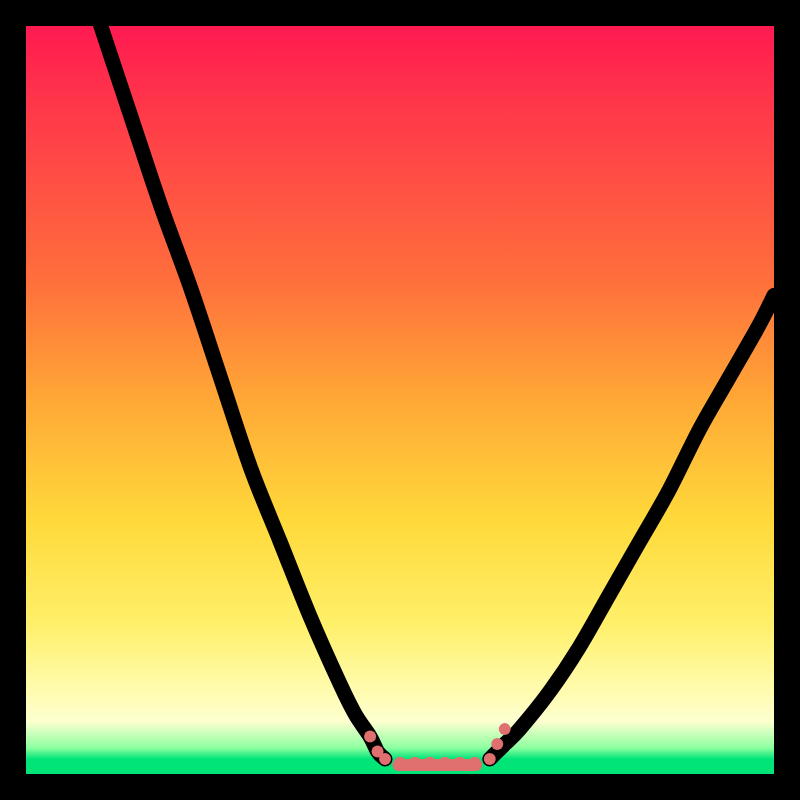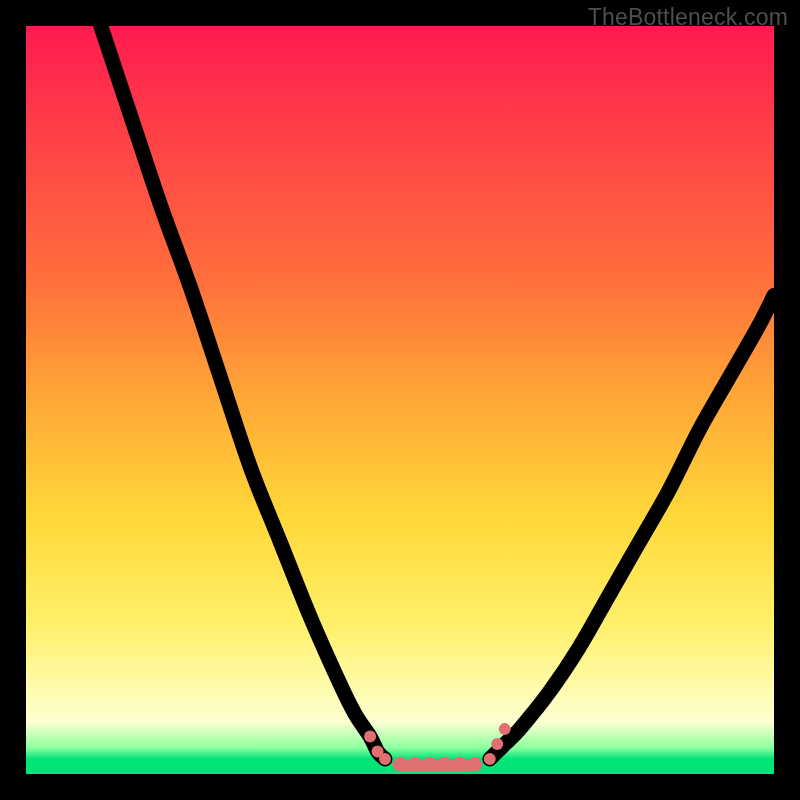--- a/index.html
+++ b/index.html
@@ -92,14 +92,13 @@
           <circle cx="54" cy="98.5" r="0.8021390374331552" class="scatter"></circle>
           <circle cx="56" cy="98.5" r="0.8021390374331552" class="scatter"></circle>
           <circle cx="58" cy="98.5" r="0.8021390374331552" class="scatter"></circle>
           <circle cx="60" cy="98.5" r="0.8021390374331552" class="scatter"></circle>
           <circle cx="62" cy="98" r="0.8021390374331552" class="scatter"></circle>
           <circle cx="63" cy="96" r="0.8021390374331552" class="scatter"></circle>
           <circle cx="64" cy="94" r="0.8021390374331552" class="scatter"></circle>
         </g>
     </svg>
   </div>
-  <div class="watermark">TheBottleneck.com</div>
 </div>
 
 </body></html>

